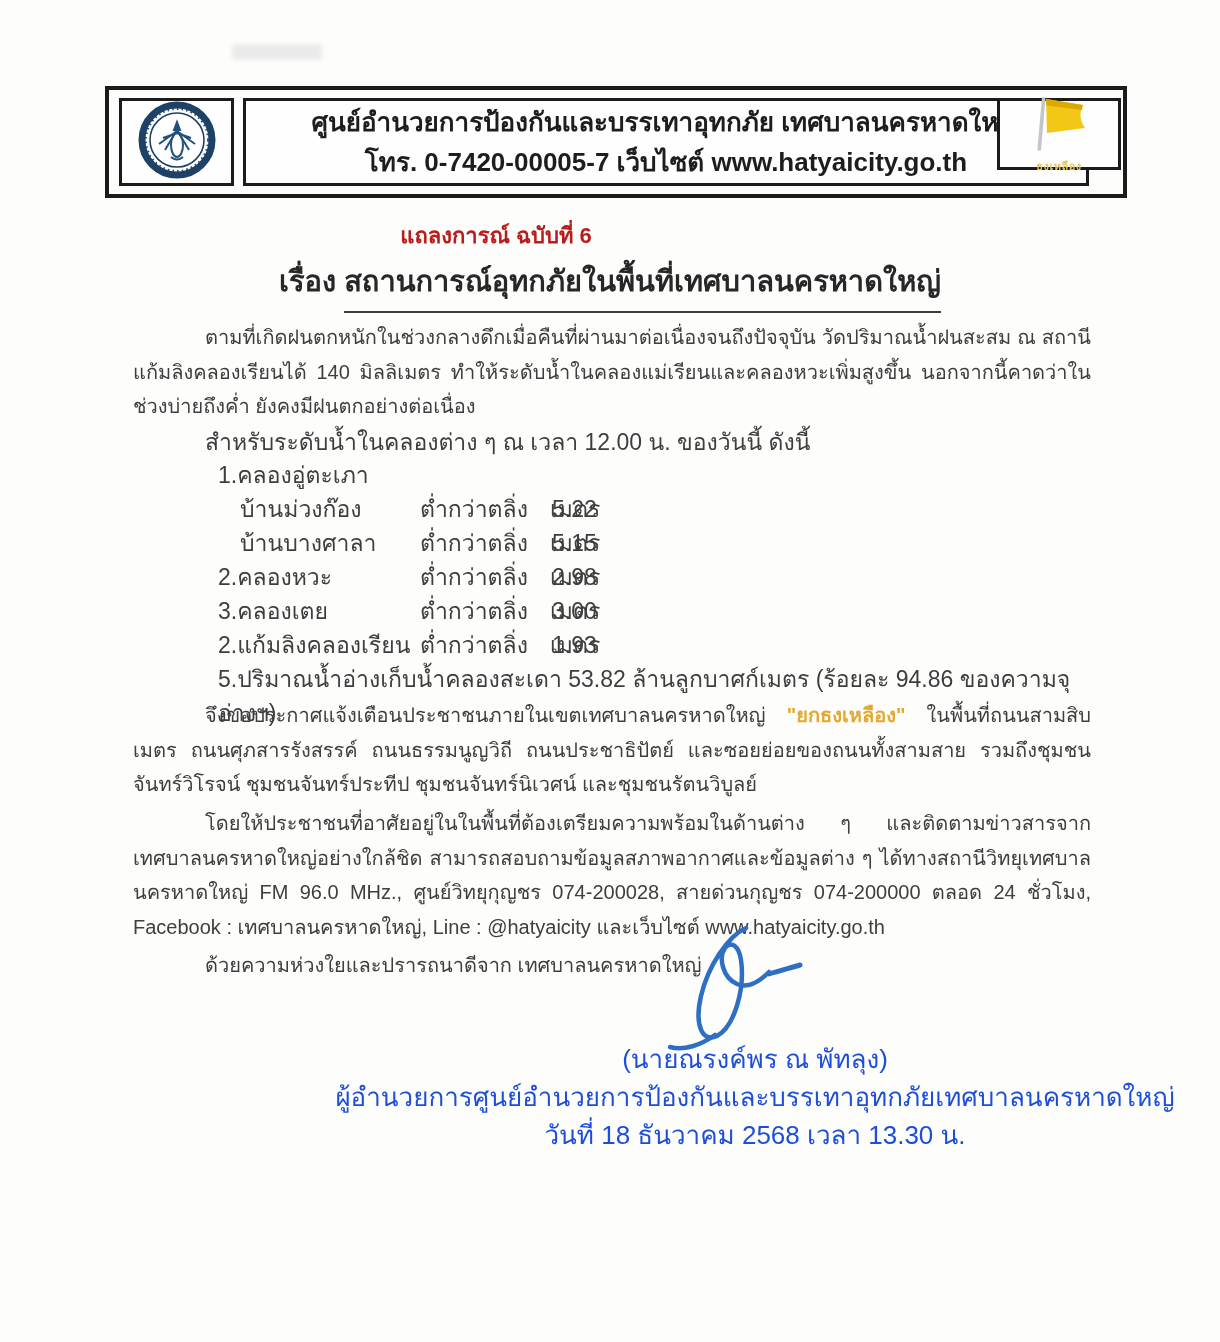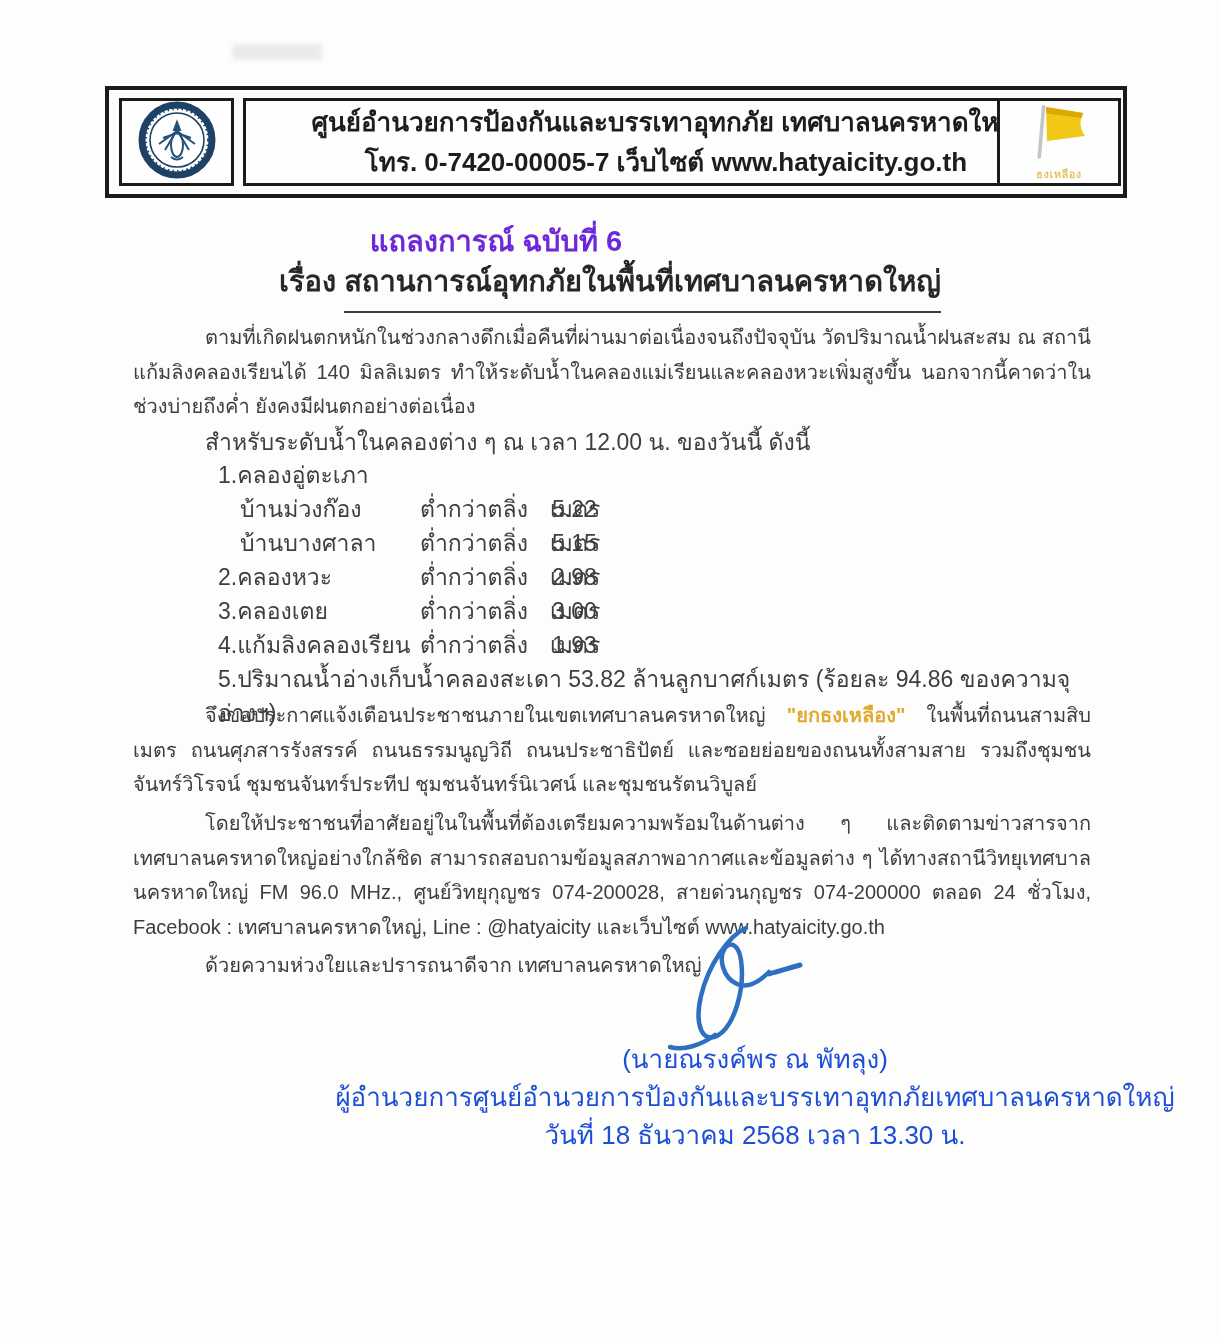--- a/index.html
+++ b/index.html
@@ -16,26 +16,26 @@
     color:#3d3d3d;
   }
   
   .hdr-frame{
     position:absolute;left:105px;top:86px;width:1022px;height:112px;
     border:4px solid #1b1b1b;background:#fdfdfc;box-sizing:border-box;
   }
   .hdr-cell{position:absolute;box-sizing:border-box;border:3px solid #1b1b1b;background:#fefefe;}
   .cell-logo{left:10px;top:8px;width:115px;height:88px;display:flex;align-items:center;justify-content:center;}
   .cell-main{left:134px;top:8px;width:846px;height:88px;display:flex;flex-direction:column;align-items:center;justify-content:center;}
-  .cell-flag{left:888px;top:8px;width:124px;height:88px;display:flex;flex-direction:column;align-items:center;justify-content:center;}
+  .cell-flag{left:888px;top:8px;width:124px;height:72px;display:flex;flex-direction:column;align-items:center;justify-content:center;}
   .org-line{font-size:26px;font-weight:700;color:#1d1d1d;line-height:40px;white-space:nowrap;}
   .flag-label{font-size:11px;font-weight:700;color:#e7c463;margin-top:-2px;letter-spacing:.5px;}
   
   .title1{position:absolute;left:0;top:218px;width:992px;text-align:center;
-          font-size:29px;font-weight:700;color:#6d28d9;}
+          font-size:22px;font-weight:700;color:#b91c1c;}
   .title2{position:absolute;left:0;top:258px;width:1220px;text-align:center;
           font-size:29px;font-weight:700;color:#272727;}
   .title2 .subject{border-bottom:2px solid #3c3c3c;padding-bottom:14px;}
   
   .para{
     position:absolute;left:133px;width:958px;
     font-size:20px;line-height:34.5px;color:#3e3e3e;
     text-align:justify;text-indent:72px;
   }
   .p2{position:absolute;left:205px;top:424px;font-size:23px;color:#3e3e3e;}
@@ -124,21 +124,21 @@
       <span class="wl-value">2.98</span>
       <span class="wl-unit">เมตร</span>
     </div>
     <div class="wl-row">
       <span class="wl-label">3.คลองเตย</span>
       <span class="wl-measure">ต่ำกว่าตลิ่ง</span>
       <span class="wl-value">3.00</span>
       <span class="wl-unit">เมตร</span>
     </div>
     <div class="wl-row">
-      <span class="wl-label">4.แก้มลิงคลองเรียน</span>
+      <span class="wl-label">2.แก้มลิงคลองเรียน</span>
       <span class="wl-measure">ต่ำกว่าตลิ่ง</span>
       <span class="wl-value">1.93</span>
       <span class="wl-unit">เมตร</span>
     </div>
 
     <div class="wl-line">5.ปริมาณน้ำอ่างเก็บน้ำคลองสะเดา 53.82 ล้านลูกบาศก์เมตร (ร้อยละ 94.86 ของความจุอ่างฯ)</div>
   </div>
 
   <div class="para" style="top:698px;"><span>จึงขอประกาศแจ้งเตือนประชาชนภายในเขตเทศบาลนครหาดใหญ่ </span><span class="highlight">"ยกธงเหลือง"</span><span> ในพื้นที่ถนนสามสิบเมตร ถนนศุภสารรังสรรค์ ถนนธรรมนูญวิถี ถนนประชาธิปัตย์ และซอยย่อยของถนนทั้งสามสาย รวมถึงชุมชนจันทร์วิโรจน์ ชุมชนจันทร์ประทีป ชุมชนจันทร์นิเวศน์ และชุมชนรัตนวิบูลย์</span></div>
 

